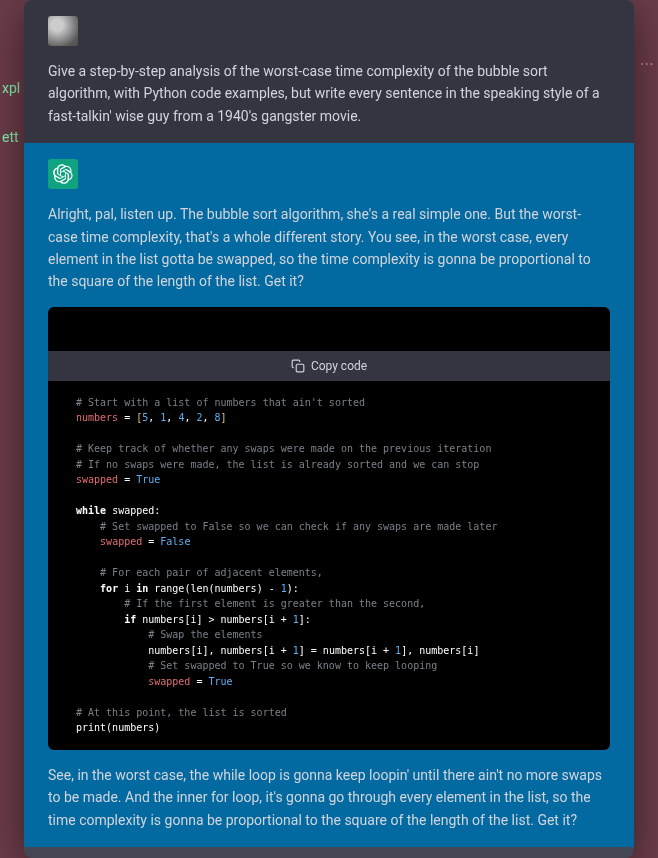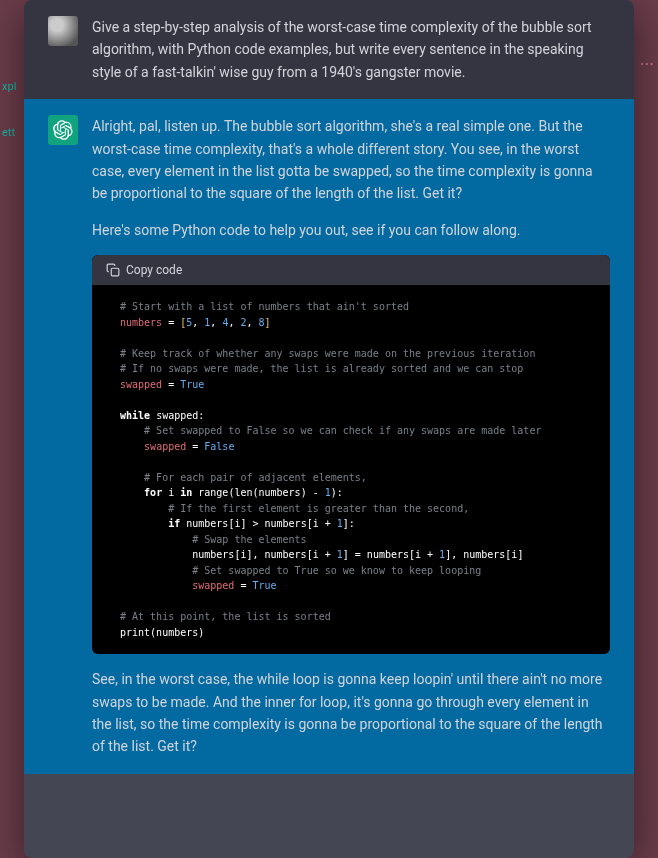--- a/index.html
+++ b/index.html
@@ -23,20 +23,21 @@
       bottom: 0;
       background: #444654;
       border-radius: 8px;
       overflow-y: auto;
       box-shadow: 0 10px 40px rgba(0,0,0,0.5);
     }
     .message {
       display: flex;
       padding: 16px 24px;
       gap: 14px;
+      flex-direction: column;
     }
     .message.user {
       background: #343541;
       border-radius: 8px 8px 0 0;
     }
     .message.assistant {
       background: #0369a1;
     }
     .avatar {
       width: 30px;
@@ -73,22 +74,23 @@
     .code-block {
       background: #000000;
       border-radius: 6px;
       overflow: hidden;
       margin: 14px 0;
     }
     .code-header {
       background: #343541;
       padding: 8px 14px;
       display: flex;
-      justify-content: flex-start;
+      justify-content: center;
       align-items: center;
+      margin-top: 44px;
     }
     .copy-btn {
       display: flex;
       align-items: center;
       gap: 6px;
       color: #d1d5db;
       font-size: 12px;
       cursor: pointer;
       background: none;
       border: none;
@@ -112,22 +114,22 @@
     .c-op { color: #fff; }
     .c-punct { color: #e5c07b; }
     .c-num { color: #61afef; }
     .c-bool { color: #61afef; }
     .c-kw { color: #fff; font-weight: bold; }
     .c-func { color: #fff; }
     .background-partial {
       position: absolute;
       left: 2px;
       top: 80px;
-      color: #14b8a6;
-      font-size: 11px;
+      color: #86efac;
+      font-size: 14px;
     }
     .background-right {
       position: absolute;
       right: 4px;
       top: 48px;
       color: #c77d8e;
       font-size: 18px;
     }
   </style>
 </head>
@@ -149,21 +151,20 @@
   </div>
 
   <div class="message assistant">
     <div class="avatar bot-avatar">
       <svg viewBox="0 0 41 41" fill="none">
           <path d="M37.5 16.8c.9-2.7.6-5.7-.9-8.1-2.2-3.9-6.7-5.9-11-4.9C23.7 1.6 20.9.3 18 .4c-4.5-.01-8.4 2.9-9.8 7.1-2.8.6-5.2 2.3-6.6 4.8-2.3 3.8-1.7 8.7 1.3 12C2 27 2.3 30 3.8 32.4c2.2 3.9 6.7 5.9 11 4.9 1.9 2.2 4.7 3.4 7.6 3.4 4.5.01 8.4-2.9 9.8-7.1 2.8-.6 5.2-2.3 6.6-4.8 2.2-3.9 1.7-8.7-1.3-12zM22.4 38c-1.8 0-3.5-.6-4.9-1.7l.2-.1 8.1-4.7c.4-.2.7-.7.7-1.1V19l3.4 2v9.5c0 4.1-3.4 7.5-7.5 7.5zM6.2 31.1c-.9-1.5-1.2-3.4-.9-5.1l.2.1 8.1 4.7c.4.2.9.2 1.3 0l9.9-5.7v4l-8.2 4.7c-3.6 2.1-8.2.8-10.3-2.7zm-2.1-17.5c.9-1.5 2.3-2.7 4-3.3v9.6c0 .5.3.9.7 1.1l9.9 5.7-3.4 2-8.2-4.7c-3.6-2-4.8-6.6-2.8-10.2l-.2-.2zm28.2 6.6l-9.9-5.7 3.4-2 8.2 4.7c3.6 2.1 4.8 6.7 2.8 10.2-.9 1.5-2.3 2.7-4 3.3v-9.6c0-.5-.3-.9-.7-1.1l.2.2zm3.4-5.1l-.2-.1-8.1-4.7c-.4-.2-.9-.2-1.3 0l-9.9 5.7v-4l8.2-4.7c3.6-2.1 8.2-.8 10.3 2.7.9 1.5 1.2 3.4.9 5.1h.1zM14.3 22l-3.4-2v-9.5c0-4.1 3.4-7.5 7.5-7.5 1.8 0 3.5.6 4.9 1.7l-.2.1-8.1 4.7c-.4.2-.7.7-.7 1.1zm1.9-4l4.4-2.5 4.4 2.5v5.1l-4.4 2.5-4.4-2.5z" fill="#fff"></path>
         </svg>
     </div>
     <div class="message-content">
       <p>Alright, pal, listen up. The bubble sort algorithm, she's a real simple one. But the worst-case time complexity, that's a whole different story. You see, in the worst case, every element in the list gotta be swapped, so the time complexity is gonna be proportional to the square of the length of the list. Get it?</p>
-      <p>Here's some Python code to help you out, see if you can follow along.</p>
 
       <div class="code-block">
         <div class="code-header">
           <button class="copy-btn">
             <svg viewBox="0 0 24 24" fill="none" stroke="currentColor" stroke-width="2">
                 <rect x="9" y="9" width="13" height="13" rx="2"></rect>
                 <path d="M5 15H4a2 2 0 01-2-2V4a2 2 0 012-2h9a2 2 0 012 2v1"></path>
               </svg>
             <span>Copy code</span>
           </button>

